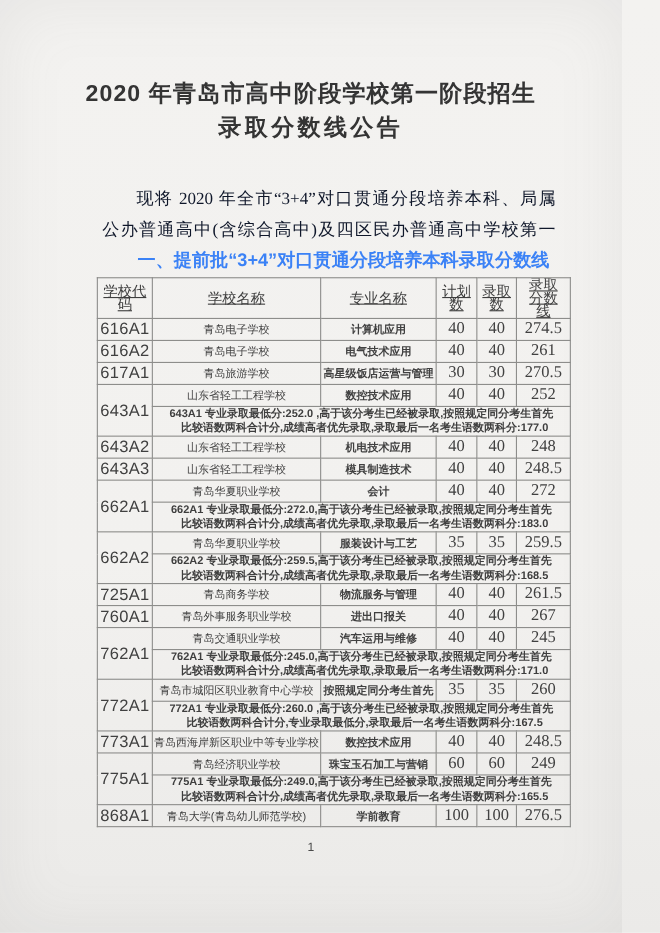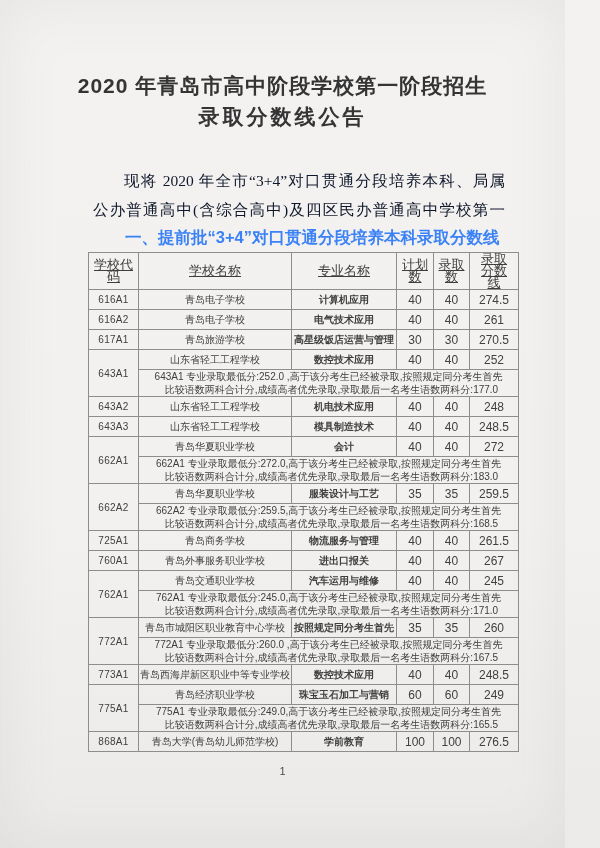--- a/index.html
+++ b/index.html
@@ -50,27 +50,27 @@
   .score-table td,.score-table th{
     border:1px solid #8d8d8b;
     padding:0;text-align:center;vertical-align:middle;
     overflow:hidden;
   }
   .score-table thead tr{height:28px;}
   .score-table th{font-weight:normal;font-size:13px;line-height:12px;color:#3e3e3e;text-decoration:underline;}
   .score-table th.score-h{padding:0 7px;}
   .score-table tr.data-row{height:20px;}
   .score-table tr.note-row{height:27px;}
-  .c-code{font-size:10px;font-family:"Liberation Sans",sans-serif;letter-spacing:0.3px;}
+  .c-code{font-size:15px;font-family:"Liberation Sans",sans-serif;letter-spacing:0.3px;}
   .c-school{font-size:10px;}
   .c-major{font-size:10px;font-weight:bold;}
-  .c-num{font-size:12px;font-family:Liberation Sans, sans-serif;}
+  .c-num{font-size:15px;font-family:Liberation Serif, serif;}
   .c-note{
     text-align:left;font-size:10px;line-height:13px;
-    padding:0 1px 1px 2px;color:#3e3e3e;
+    padding:0 1px 1px 2px;color:#3e3e3e;font-weight:bold;
   }
   .c-note .note-l2{padding-left:6px;}
   
   .page-number{
     margin-top:13px;text-align:center;
     font-size:11px;color:#4a4a4a;
   }
 </style>
 </head>
 <body>
@@ -232,21 +232,21 @@
         <td class="c-code" rowspan="2">772A1</td>
         <td class="c-school">青岛市城阳区职业教育中心学校</td>
         <td class="c-major">按照规定同分考生首先</td>
         <td class="c-num">35</td>
         <td class="c-num">35</td>
         <td class="c-num">260</td>
       </tr>
       <tr class="note-row">
         <td class="c-note" colspan="5">
           <div class="note-l1">772A1 专业录取最低分:260.0 ,高于该分考生已经被录取,按照规定同分考生首先</div>
-          <div class="note-l2">比较语数两科合计分,成绩高者优先录取,录取最后一名考生语数两科分:167.5</div>
+          <div class="note-l2">比较语数两科合计分,专业录取最低分,录取最后一名考生语数两科分:167.5</div>
         </td>
       </tr>
 
       <tr class="data-row">
         <td class="c-code">773A1</td>
         <td class="c-school">青岛西海岸新区职业中等专业学校</td>
         <td class="c-major">数控技术应用</td>
         <td class="c-num">40</td>
         <td class="c-num">40</td>
         <td class="c-num">248.5</td>

